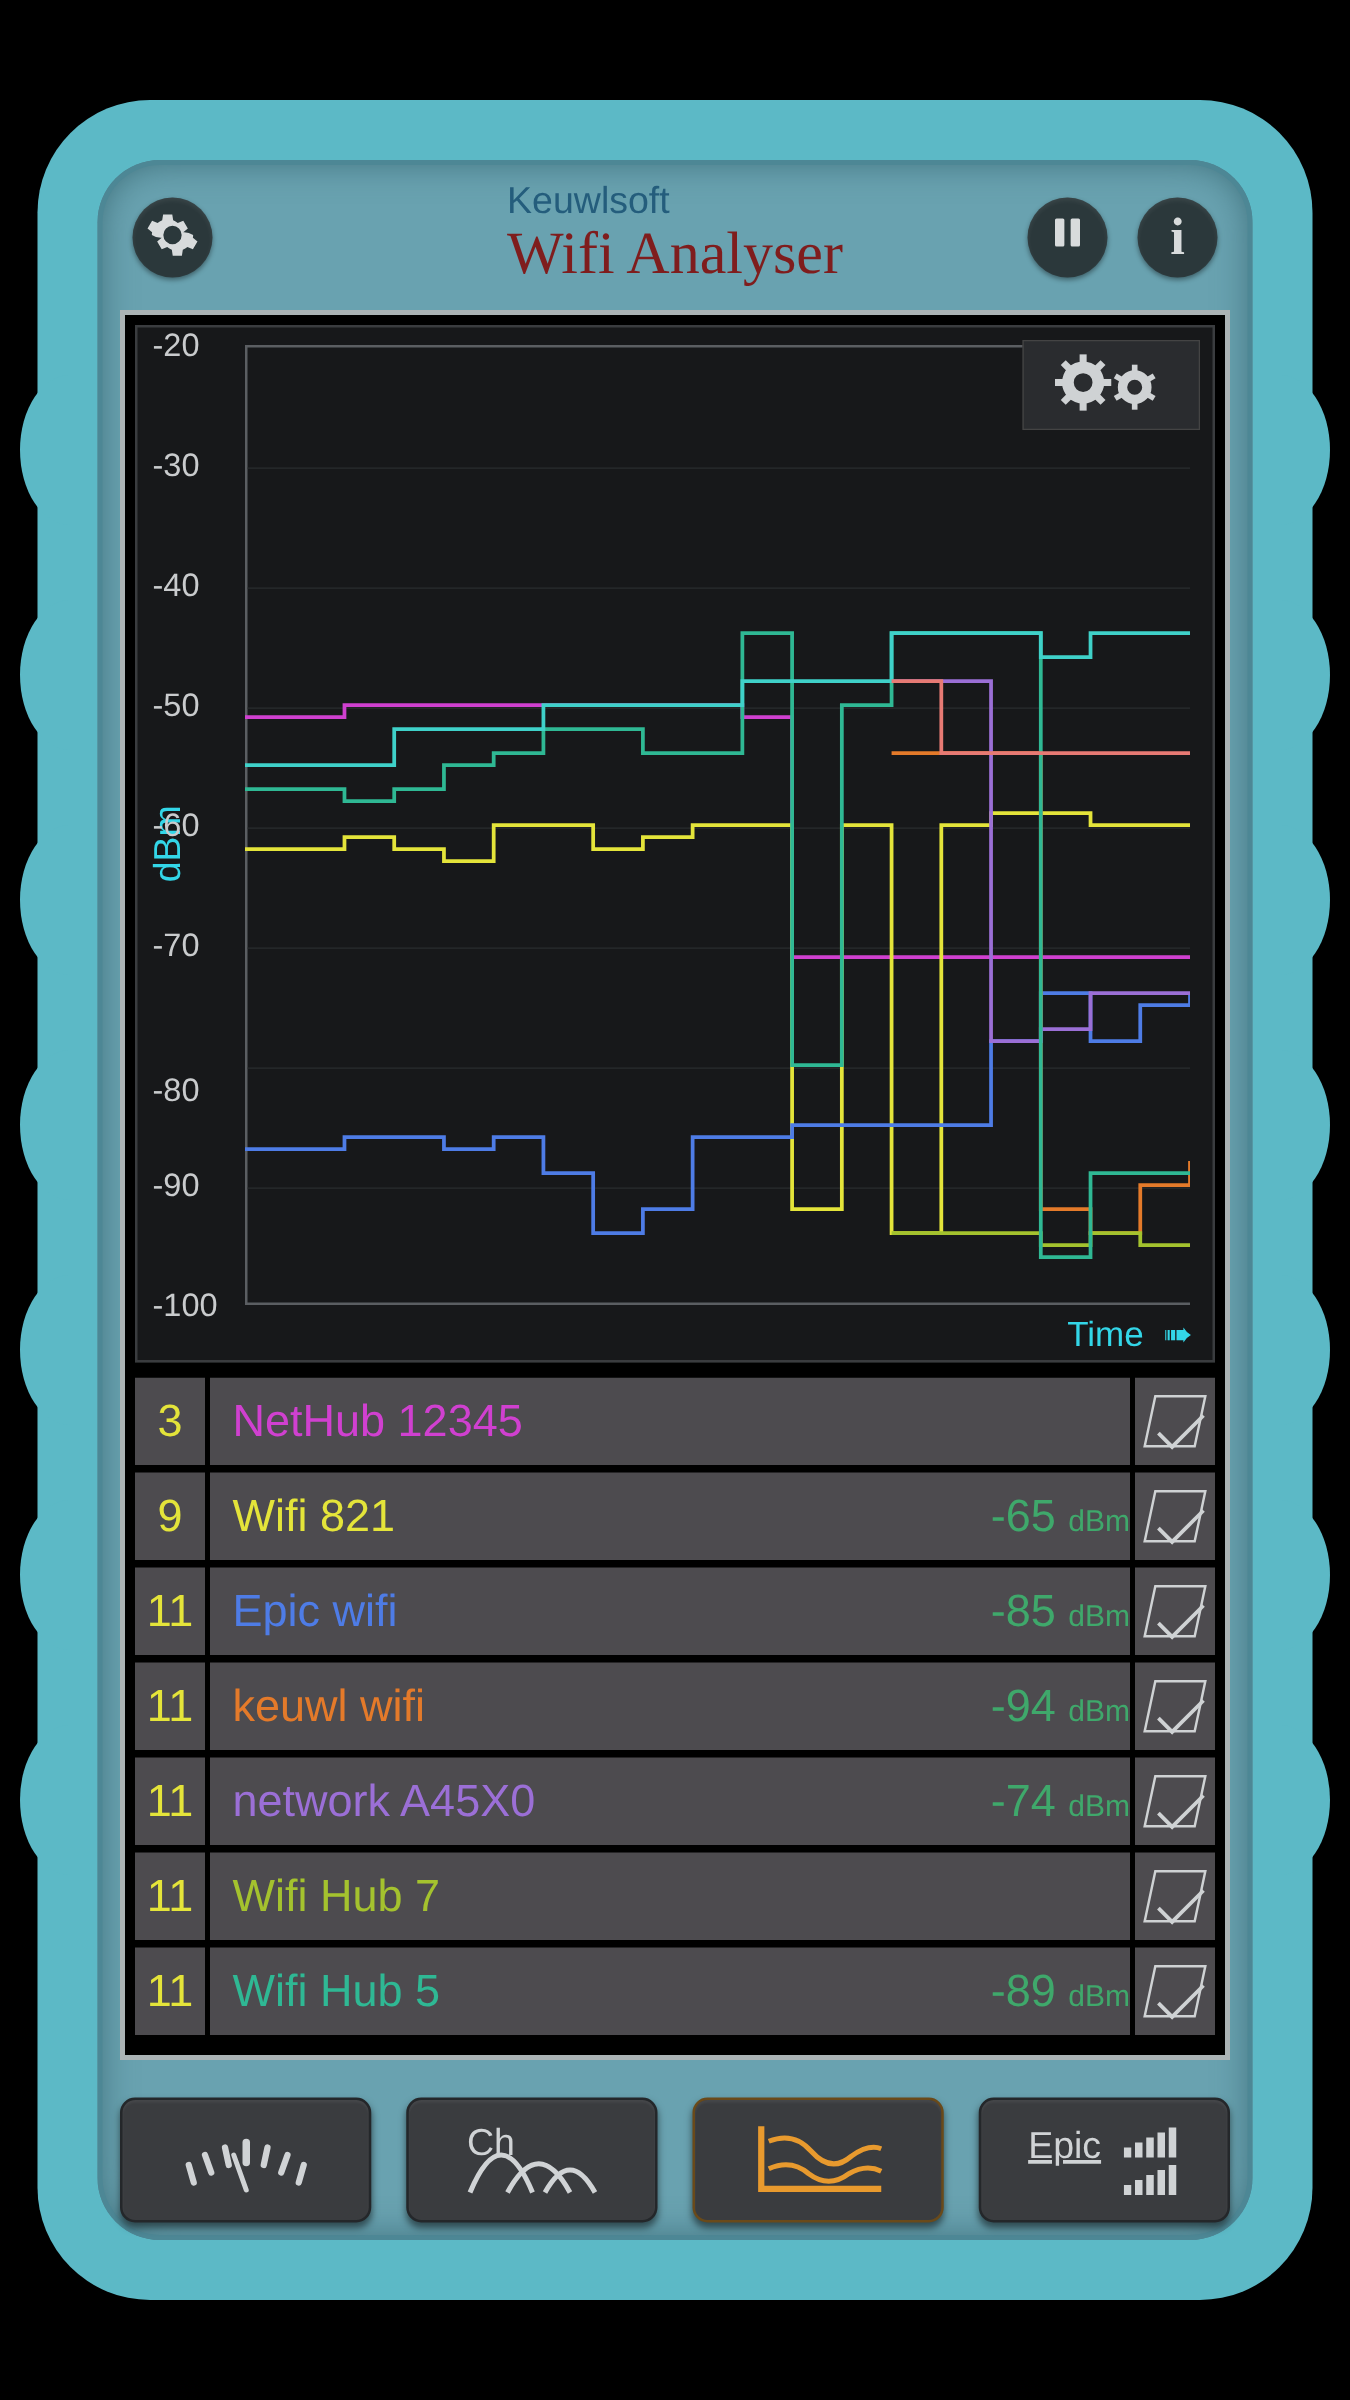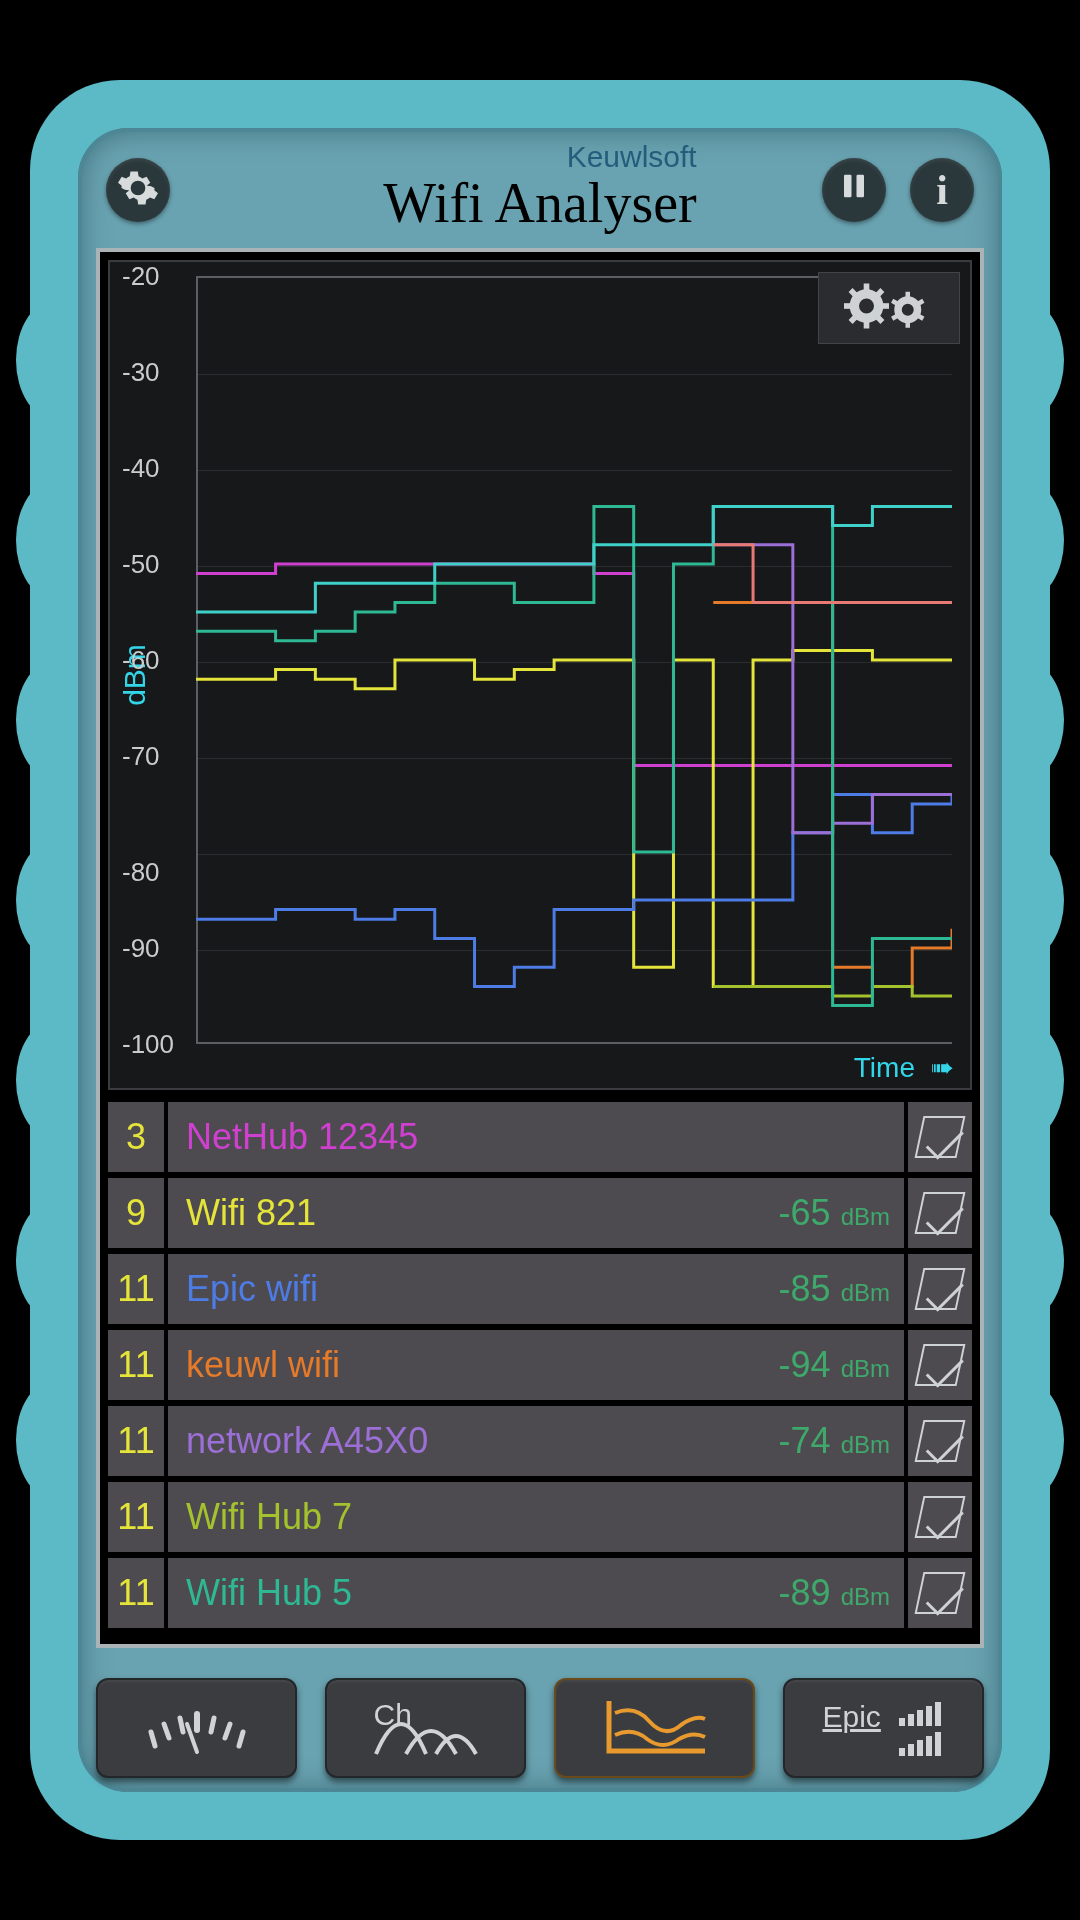--- a/index.html
+++ b/index.html
@@ -45,23 +45,23 @@
     width: 64px; height: 64px;
     background: #2b383b;
     border-radius: 50%;
     display: flex; align-items: center; justify-content: center;
     color: #d8dbdc;
     box-shadow: 0 2px 4px rgba(0,0,0,.4), inset 0 2px 4px rgba(255,255,255,.08);
   }
   .gears-btn { left: 28px; top: 30px; }
   .pause-btn { right: 116px; top: 30px; font-size: 34px; font-weight: bold; letter-spacing: -2px;}
   .info-btn  { right: 28px;  top: 30px; font-size: 42px; font-weight: bold; font-family: Georgia, serif;}
-  .title-block { text-align: right; line-height: 1.1; color: #2a363a; }
+  .title-block { text-align: left; line-height: 1.1; color: #2a363a; }
   .subtitle { color: #245d7c; font-size: 30px; }
-  .title { font-size: 56px; font-family: Georgia, "Times New Roman", serif; color: #000000;}
+  .title { font-size: 48px; font-family: Georgia, "Times New Roman", serif; color: #7f1d1d;}
   .screen {
     position: absolute;
     left: 18px; top: 120px;
     width: 888px; height: 1400px;
     background: #000;
     border: 4px solid #aab3b5;
     box-sizing: border-box;
   }
   .chart-area {
     position: absolute;
@@ -135,21 +135,21 @@
   .name-cell {
     flex: 1; height: 70px;
     background: #4d4b4f;
     display: flex; align-items: center;
     padding-left: 18px;
     margin-right: 4px;
     position: relative;
   }
   .sig-cell {
     position: absolute;
-    right: 14px;
+    right: 0;
     color: #3fa86b;
     font-size: 36px;
     margin-left: 12px;
   }
   .sig-unit { font-size: 24px; }
   .chk-cell {
     width: 64px; height: 70px;
     background: #4d4b4f;
     display: flex; align-items: center; justify-content: center;
     color: #cfd2d4;

